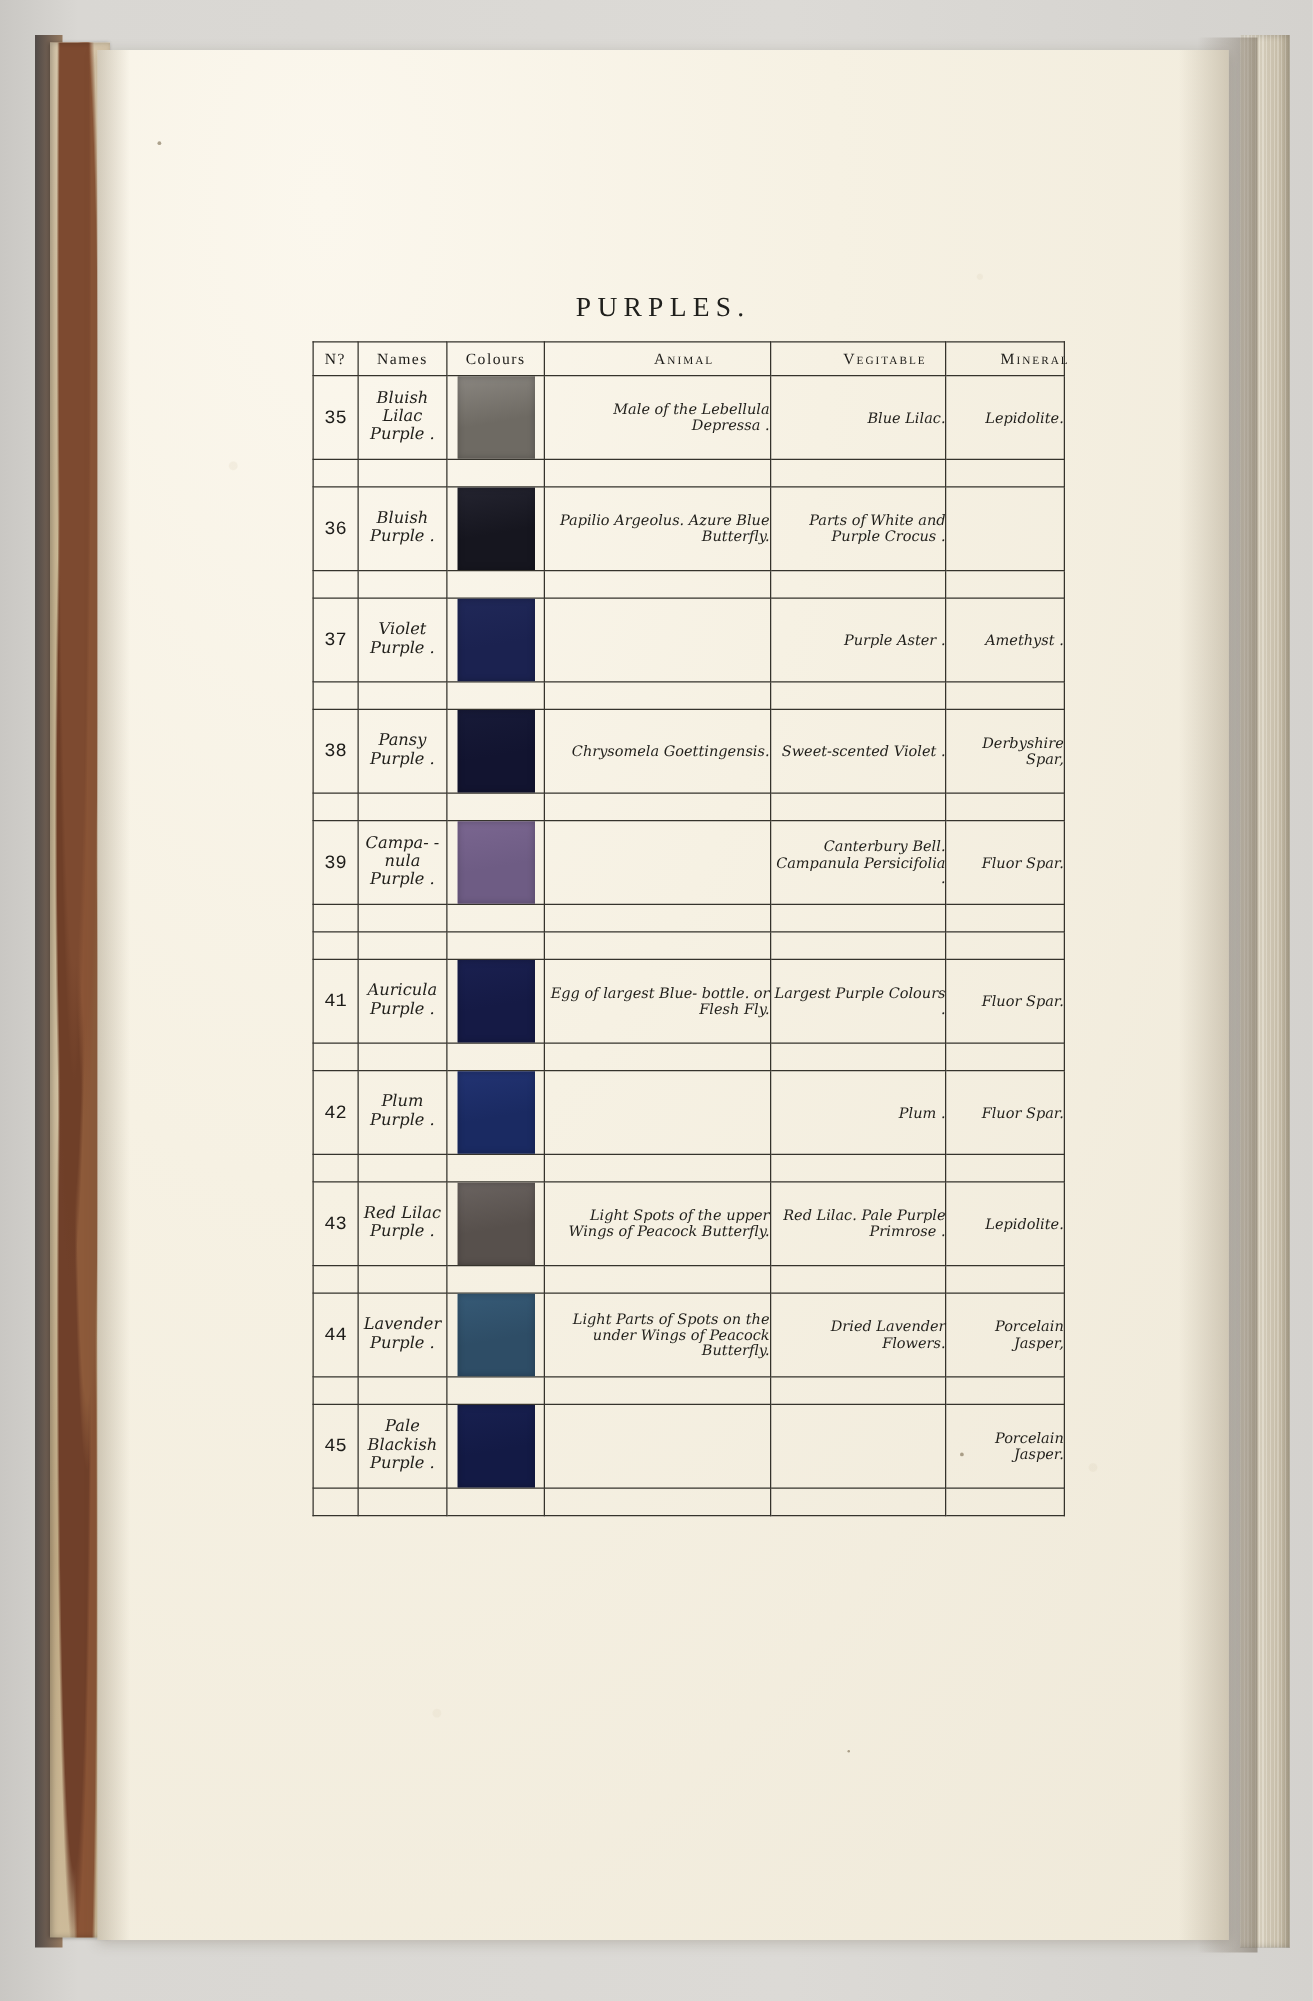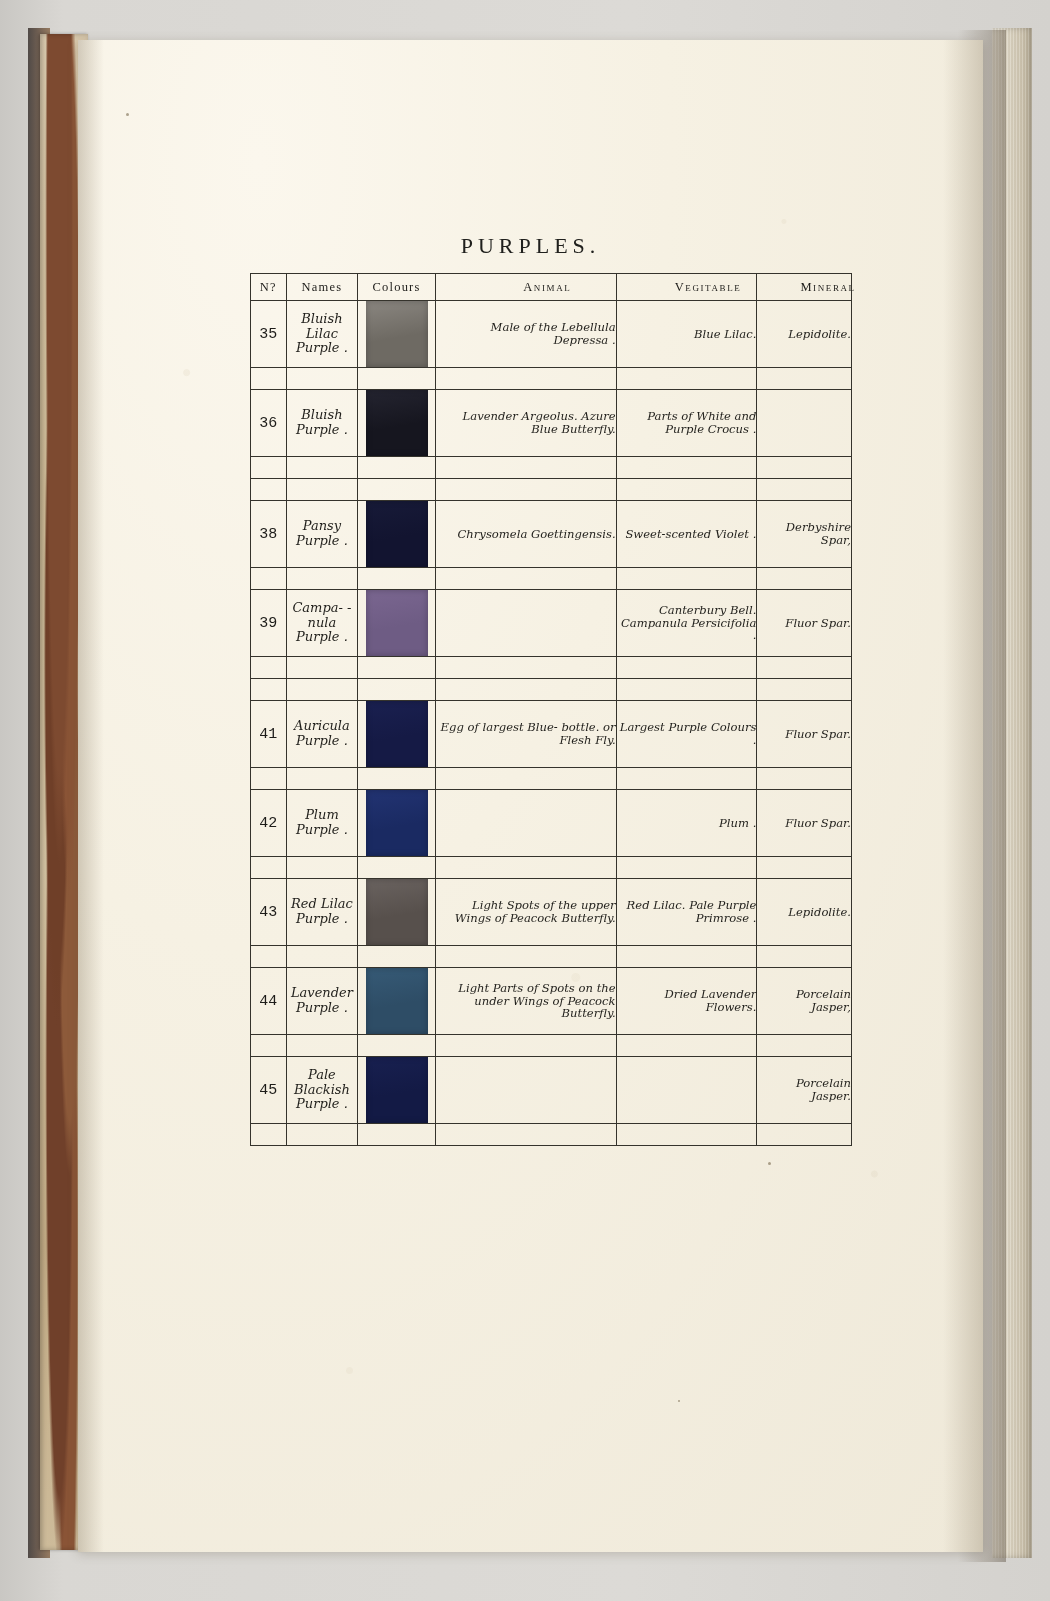--- a/index.html
+++ b/index.html
@@ -279,31 +279,41 @@
                 <td></td>
                 <td></td>
                 <td></td>
               </tr>
               <tr class="data">
                 <td class="num">36</td>
                 <td class="hand name">Bluish Purple .</td>
                 <td class="swatch-cell">
                   <div class="swatch" style="background: linear-gradient(170deg, rgb(36, 36, 48) 0%, rgb(22, 22, 31) 55%, rgb(22, 22, 31) 100%); height: 66px; top: 0px; box-shadow: rgba(0, 0, 0, 0.25) 0px 0px 6px inset;"></div>
                 </td>
-                <td class="hand small">Lavender Argeolus. Azure Blue Butterfly.</td>
+                <td class="hand small">Papilio Argeolus. Azure Blue Butterfly.</td>
                 <td class="hand small">Parts of White and Purple Crocus .</td>
                 <td class="hand small"></td>
               </tr>
               <tr class="spacer">
                 <td></td>
                 <td></td>
                 <td class="swatch-cell"></td>
                 <td></td>
                 <td></td>
                 <td></td>
+              </tr>
+              <tr class="data">
+                <td class="num">37</td>
+                <td class="hand name">Violet Purple .</td>
+                <td class="swatch-cell">
+                  <div class="swatch" style="background: linear-gradient(170deg, rgb(32, 40, 88) 0%, rgb(27, 34, 80) 55%, rgb(27, 34, 80) 100%); height: 66px; top: 0px; box-shadow: rgba(0, 0, 0, 0.25) 0px 0px 6px inset;"></div>
+                </td>
+                <td class="hand small"></td>
+                <td class="hand small">Purple Aster .</td>
+                <td class="hand small">Amethyst .</td>
               </tr>
               <tr class="spacer">
                 <td></td>
                 <td></td>
                 <td class="swatch-cell"></td>
                 <td></td>
                 <td></td>
                 <td></td>
               </tr>
               <tr class="data">

